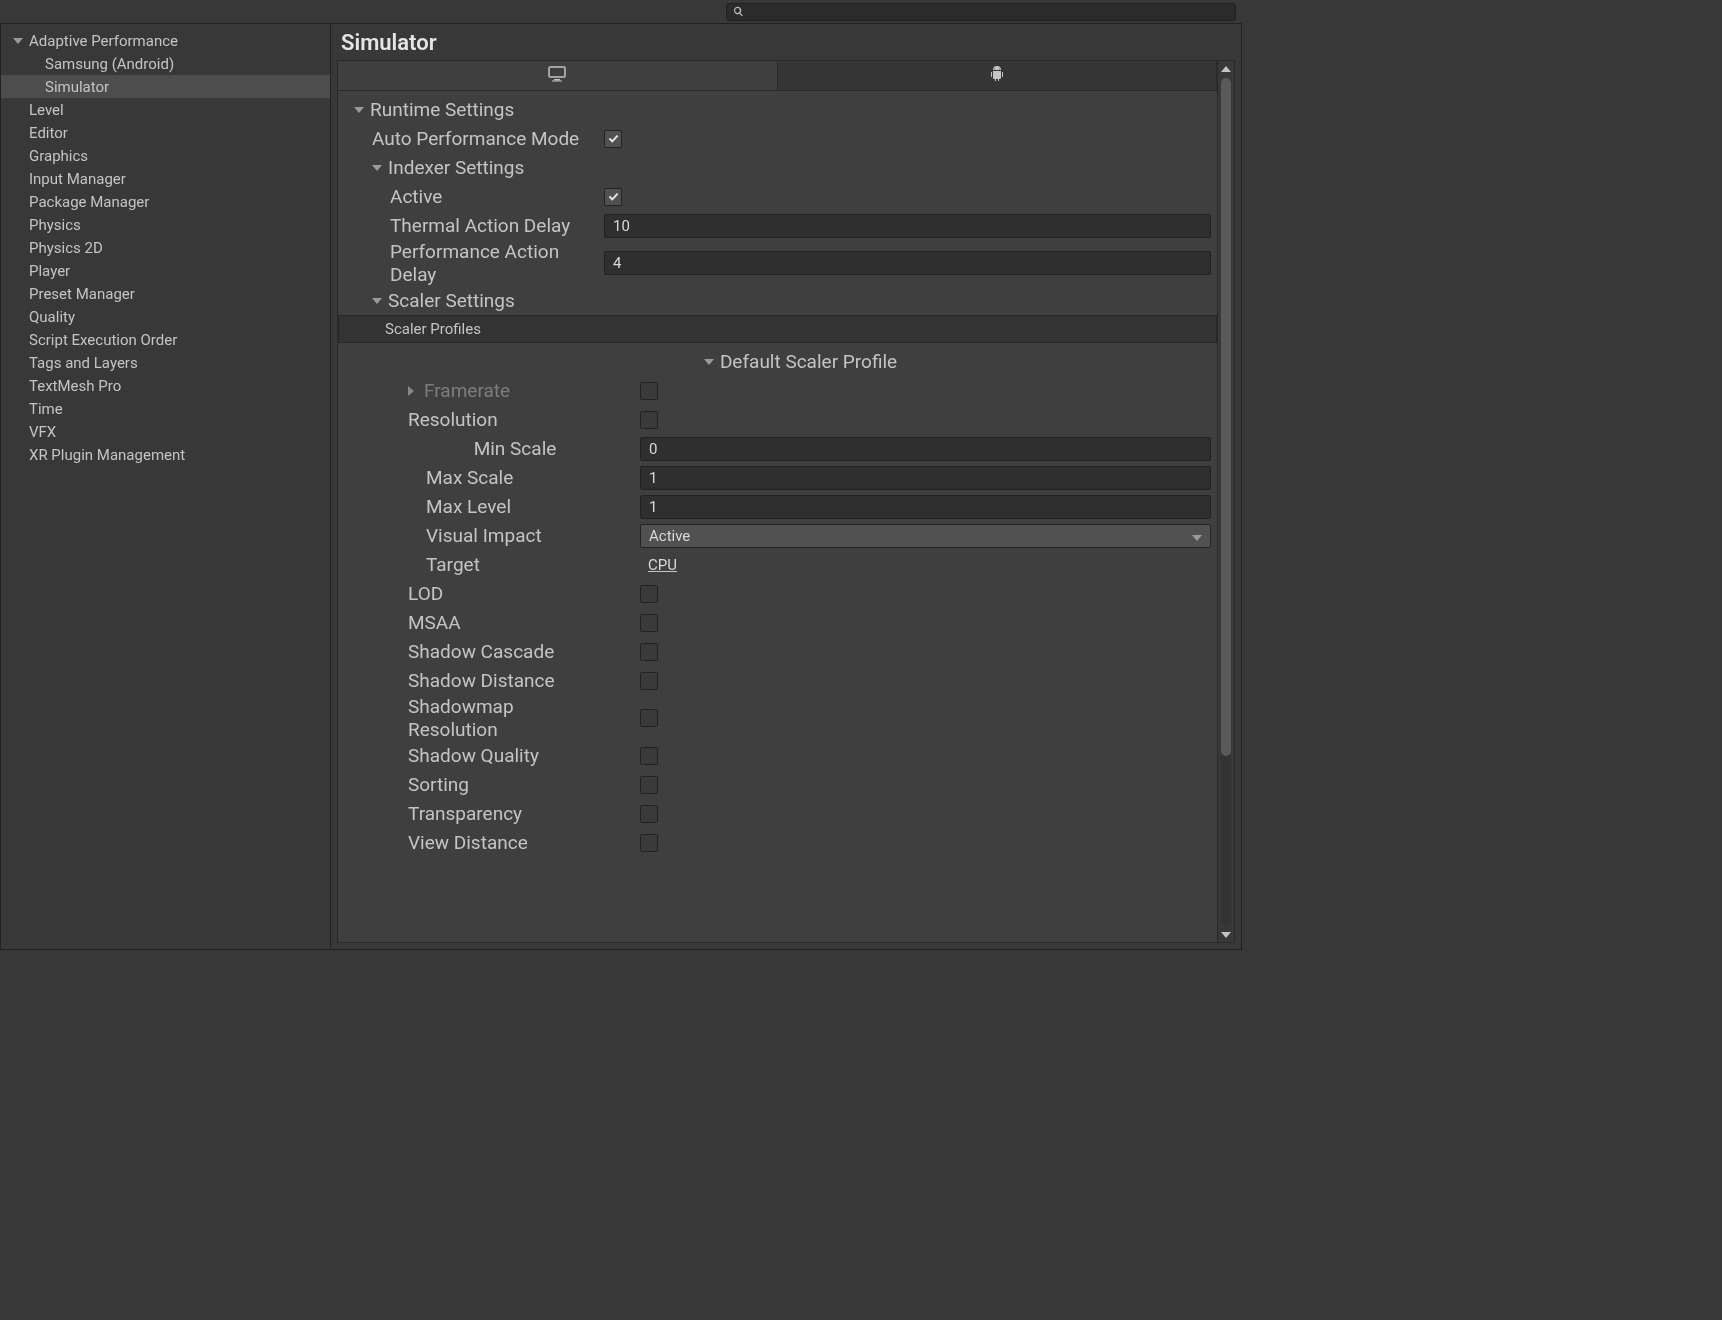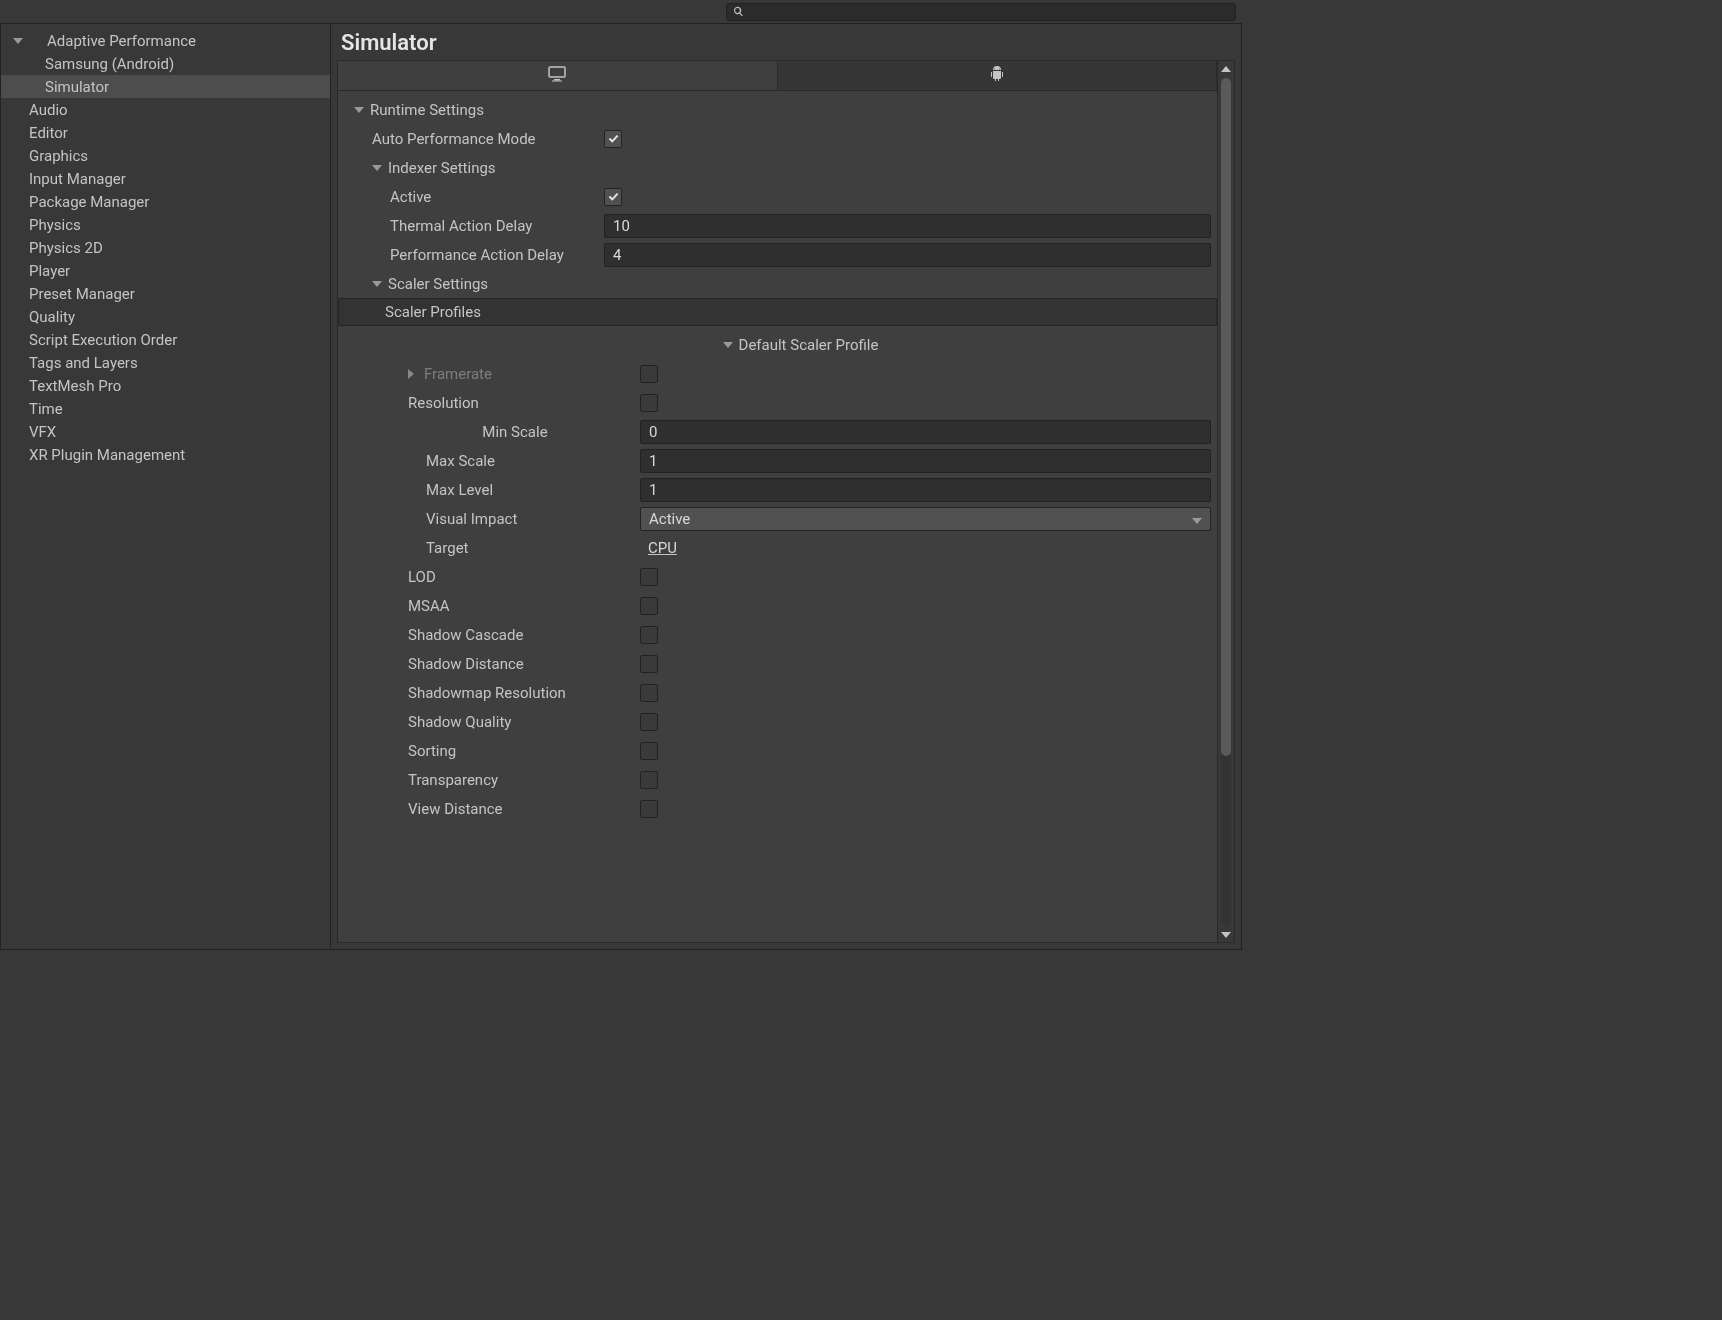--- a/index.html
+++ b/index.html
@@ -63,21 +63,21 @@
     }
     .side-item {
       display: flex;
       align-items: center;
       height: 23px;
       padding-left: 12px;
       color: #c4c4c4;
       font-size: 15px;
       cursor: pointer;
     }
-    .side-item.level-0 { padding-left: 12px; gap: 18px; }
+    .side-item.level-0 { padding-left: 12px; }
     .side-item.level-1 { padding-left: 44px; }
     .side-item.selected { background: #4d4d4d; }
     .side-item .arrow {
       width: 14px;
       display: inline-flex;
       align-items: center;
       margin-right: 2px;
     }
     .side-item.level-0.no-arrow { padding-left: 28px; }
     .tri-down {
@@ -150,21 +150,21 @@
       overflow-y: auto;
     }
     .row {
       display: flex;
       align-items: center;
       min-height: 29px;
     }
     .row .lbl {
       display: flex;
       align-items: center;
-      font-size: 15px;
+      font-size: 19px;
       color: #c4c4c4;
     }
     .lbl.dimmed { color: #7d7d7d; }
     .lbl .arrow { width: 14px; display:inline-flex; align-items:center; margin-right:2px; }
     .pad-1 { padding-left: 10px; }
     .pad-2 { padding-left: 28px; }
     .pad-3 { padding-left: 46px; }
     .pad-4 { padding-left: 64px; }
     .label-col { width: 260px; flex-shrink: 0; }
     .ctrl-col { flex: 1; display: flex; align-items: center; }
@@ -261,21 +261,21 @@
         </span>
       <span>Adaptive Performance</span>
     </div>
     <div class="side-item level-1">
       <span>Samsung (Android)</span>
     </div>
     <div class="side-item level-1 selected">
       <span>Simulator</span>
     </div>
     <div class="side-item level-0 no-arrow">
-        <span>Audio</span>
+        <span>Level</span>
       </div>
     <div class="side-item level-0 no-arrow">
         <span>Editor</span>
       </div>
     <div class="side-item level-0 no-arrow">
         <span>Graphics</span>
       </div>
     <div class="side-item level-0 no-arrow">
         <span>Input Manager</span>
       </div>

